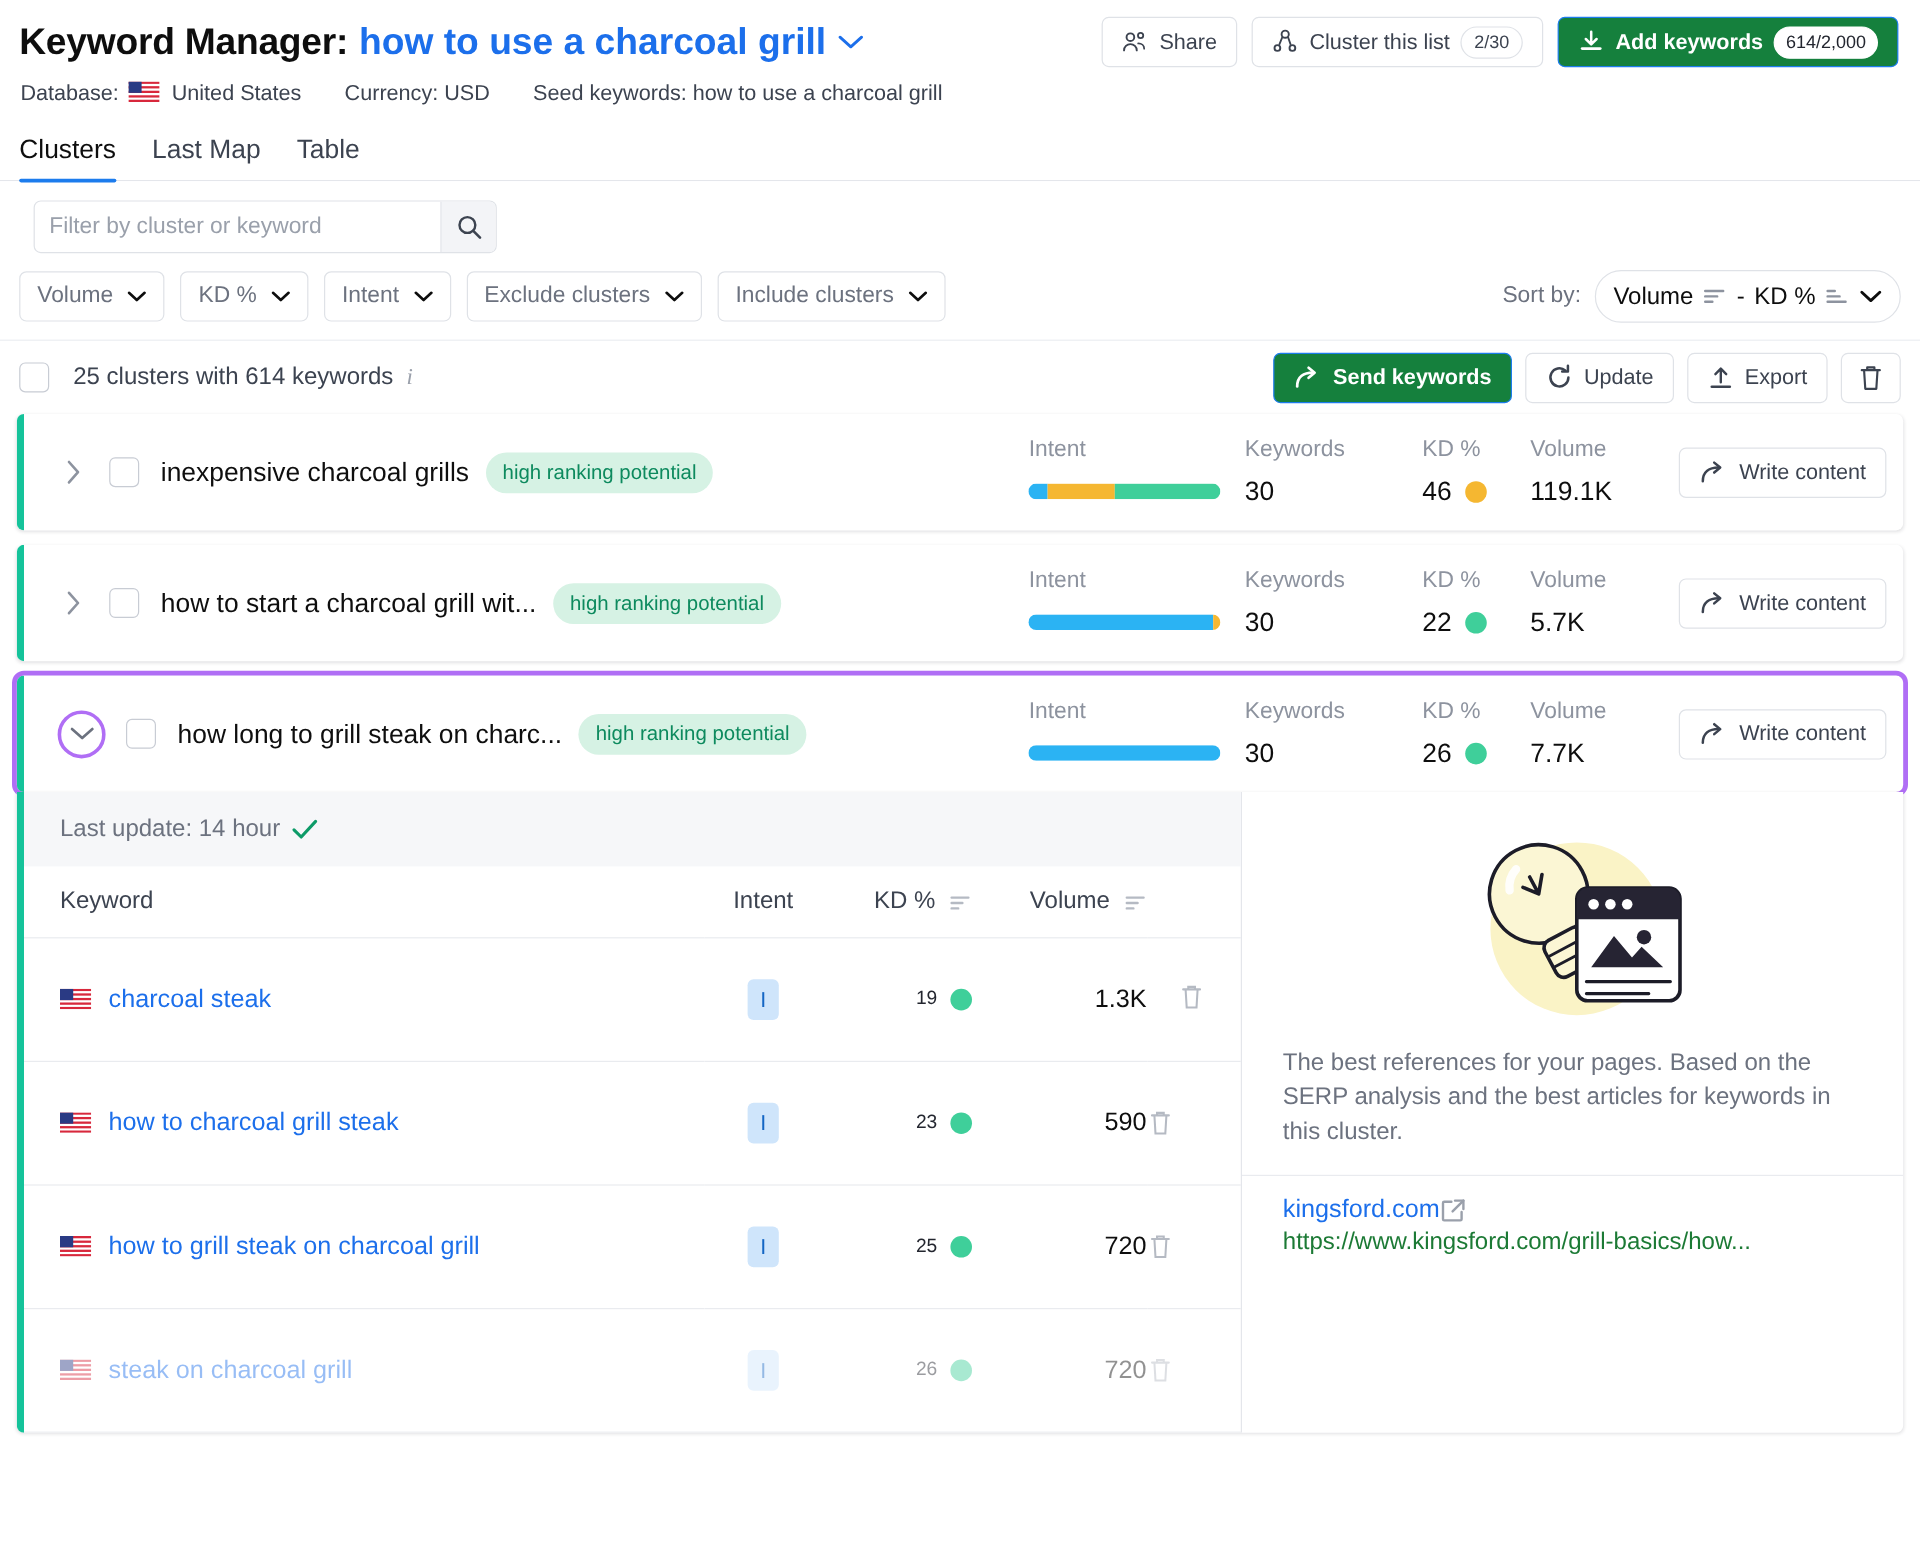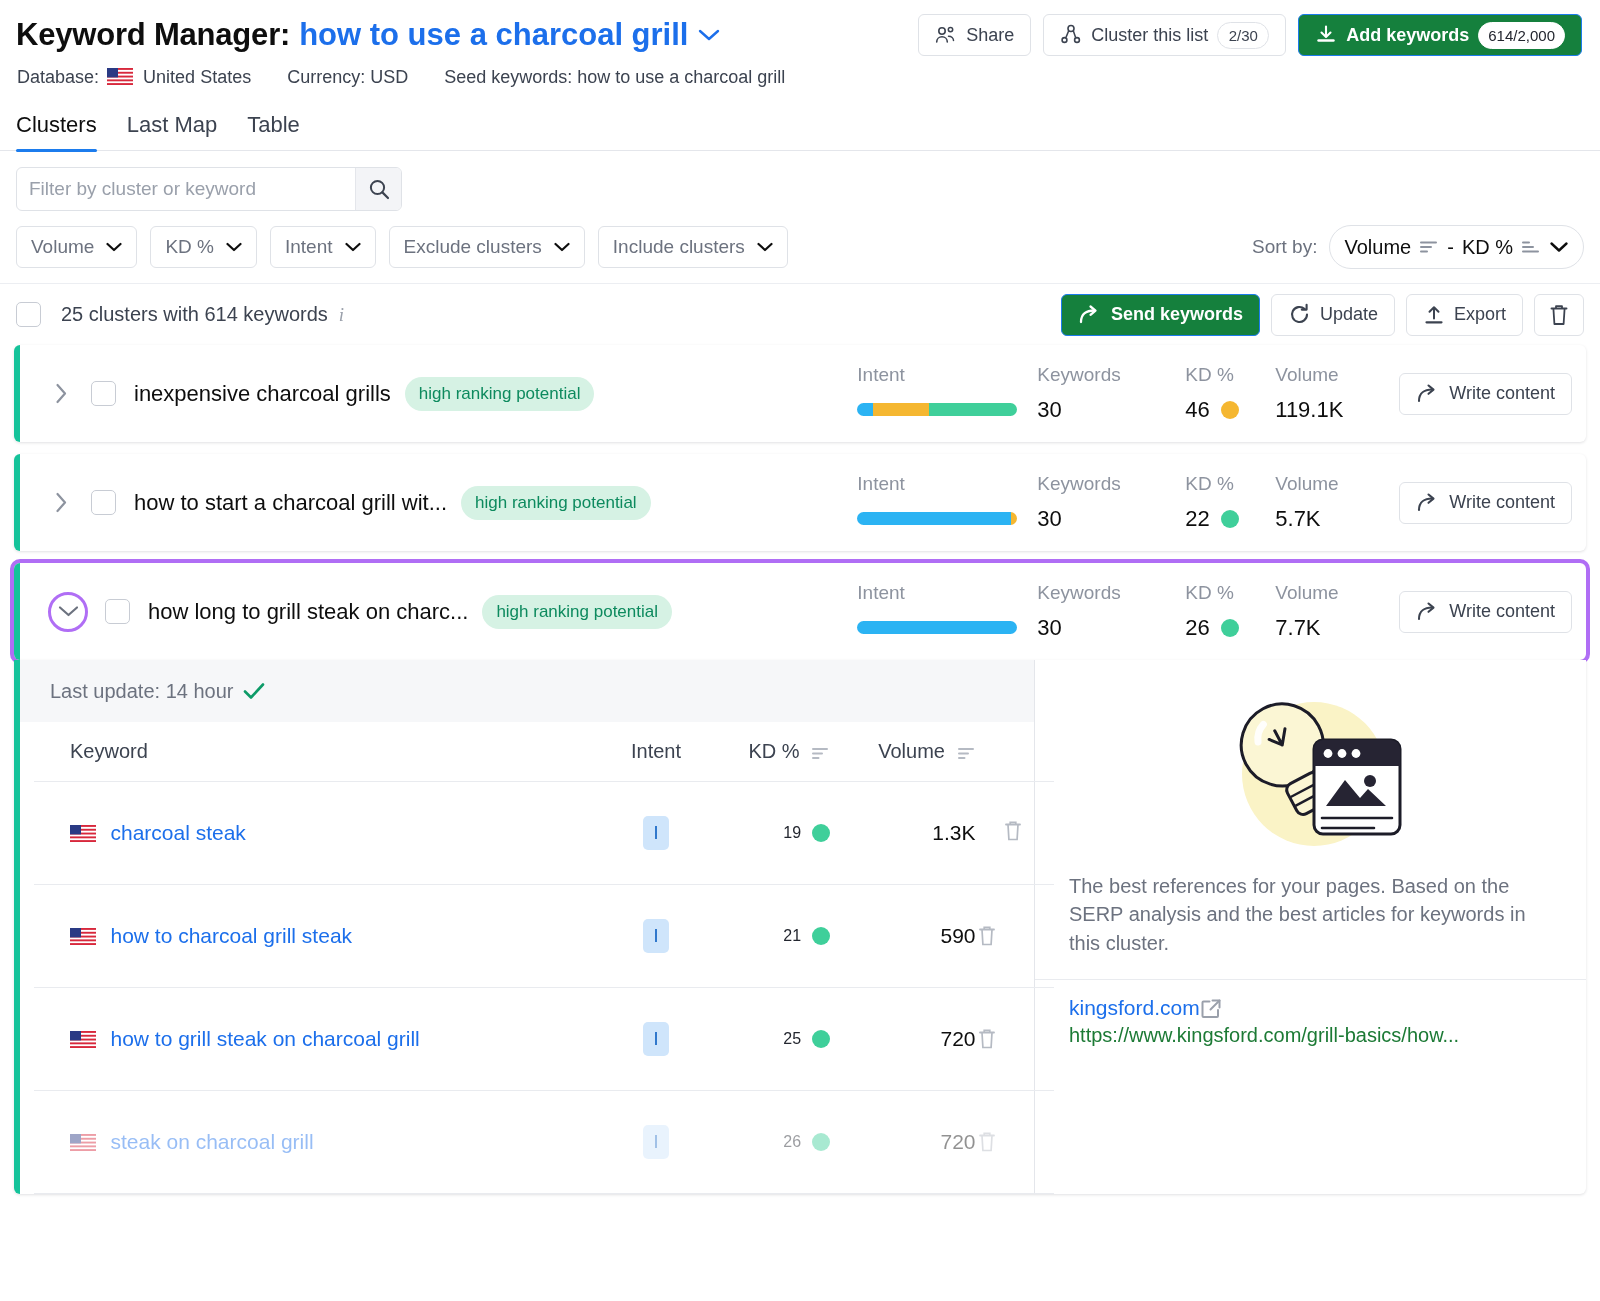--- a/index.html
+++ b/index.html
@@ -40,21 +40,21 @@
   .meta-row .flag { display: inline-block; vertical-align: -2px; margin: 0 5px 0 3px; }
 
   
   .tabs { display: flex; gap: 30px; padding: 18px 16px 0 16px; border-bottom: 1px solid #e4e6eb; }
   .tab { position: relative; font-size: 22px; color: #3c4350; padding-bottom: 12px; cursor: pointer; white-space: nowrap; }
   .tab.active { color: #0e0e0e; }
   .tab.active::after { content: ""; position: absolute; left: 0; right: 0; bottom: -2px; height: 3px; background: #1c7ced; border-radius: 2px; }
 
   
   .filters { padding: 16px 16px 0 16px; background: #fff; }
-  .search-wrap { display: flex; width: 386px; height: 44px; border: 1px solid #dfe2e7; border-radius: 6px; overflow: hidden; background: #fff; }
+  .search-wrap { display: flex; width: 386px; height: 44px; border: 1px solid #dfe2e7; border-radius: 6px; overflow: hidden; background: #fff; margin-left: 12px; }
   .search-input { flex: 1; border: none; outline: none; padding: 0 12px; font-size: 19px; color: #3c4350; font-family: inherit; background: transparent; }
   .search-input::placeholder { color: #9aa0ab; }
   .search-btn { width: 46px; background: #f3f4f7; border: none; border-left: 1px solid #e4e6eb; display: flex; align-items: center; justify-content: center; cursor: pointer; }
 
   .chips-row { display: flex; align-items: center; margin-top: 14px; gap: 13px; }
   .chip {
     display: inline-flex; align-items: center; gap: 12px;
     height: 42px; padding: 0 14px; border-radius: 6px;
     border: 1px solid #dfe2e7; background: #fff;
     font-size: 19px; color: #6c727f; cursor: pointer; white-space: nowrap;
@@ -117,21 +117,21 @@
     border: 3px solid #b06ef5; border-radius: 50%;
     width: 40px; height: 40px; color: #6c727f;
   }
 
   
   .expanded { position: relative; display: flex; background: #fff; border-radius: 0 0 6px 6px; overflow: hidden; box-shadow: 0 1px 3px rgba(20,25,40,.13); }
   .expanded .accent { position: absolute; left: 0; top: 0; bottom: 0; width: 6px; background: #15c39a; z-index: 2; }
   .exp-left { width: 1021px; flex: none; border-right: 1px solid #e4e6eb; }
   .last-update { height: 62px; display: flex; align-items: center; padding-left: 36px; background: #f6f7f9; font-size: 20px; color: #6c727f; gap: 10px; }
   .check-green { color: #0d9b68; font-size: 21px; }
-  .ktable { width: 100%; border-collapse: collapse; margin-left: 20px; }
+  .ktable { width: 100%; border-collapse: collapse; }
   .ktable th {
     font-size: 20px; color: #3c4350; font-weight: normal; text-align: left;
     padding: 18px 0 18px 0; border-bottom: 1px solid #e9ebef;
   }
   .ktable th.kw-h { padding-left: 36px; }
   .ktable th.num { text-align: right; }
   .ktable td { padding: 0; border-bottom: 1px solid #e9ebef; height: 103px; vertical-align: middle; }
   .ktable td.kw-c { padding-left: 36px; }
   .kw-link { color: #1c6feb; font-size: 21px; text-decoration: none; cursor: pointer; }
   .flag-sm { display: inline-block; margin-right: 10px; vertical-align: -2px; }
@@ -593,21 +593,21 @@
                       <rect width="11" height="9.4" fill="#2a3a84"></rect>
                     </svg>
                 </span>
                 <a class="kw-link">how to charcoal grill steak</a>
               </td>
               <td style="text-align:center">
                 <span class="intent-chip">I</span>
               </td>
               <td>
                 <div class="kd-cell">
-                  <span>21</span>
+                  <span>23</span>
                   <span class="dot" style="background:#3fcf9a"></span>
                 </div>
               </td>
               <td class="num-cell">590</td>
               <td class="trash-cell">
                 <span>
                   <svg width="22" height="24" viewBox="0 0 22 24">
                       <path d="M4 5.5 H18" stroke="#b5bac3" stroke-width="1.8" stroke-linecap="round"></path>
                       <path d="M8.2 5.5 V3.4 H13.8 V5.5" stroke="#b5bac3" stroke-width="1.7" fill="none"></path>
                       <path d="M6 5.5 L6.9 20.5 H15.1 L16 5.5" stroke="#b5bac3" stroke-width="1.7" fill="none"></path>

